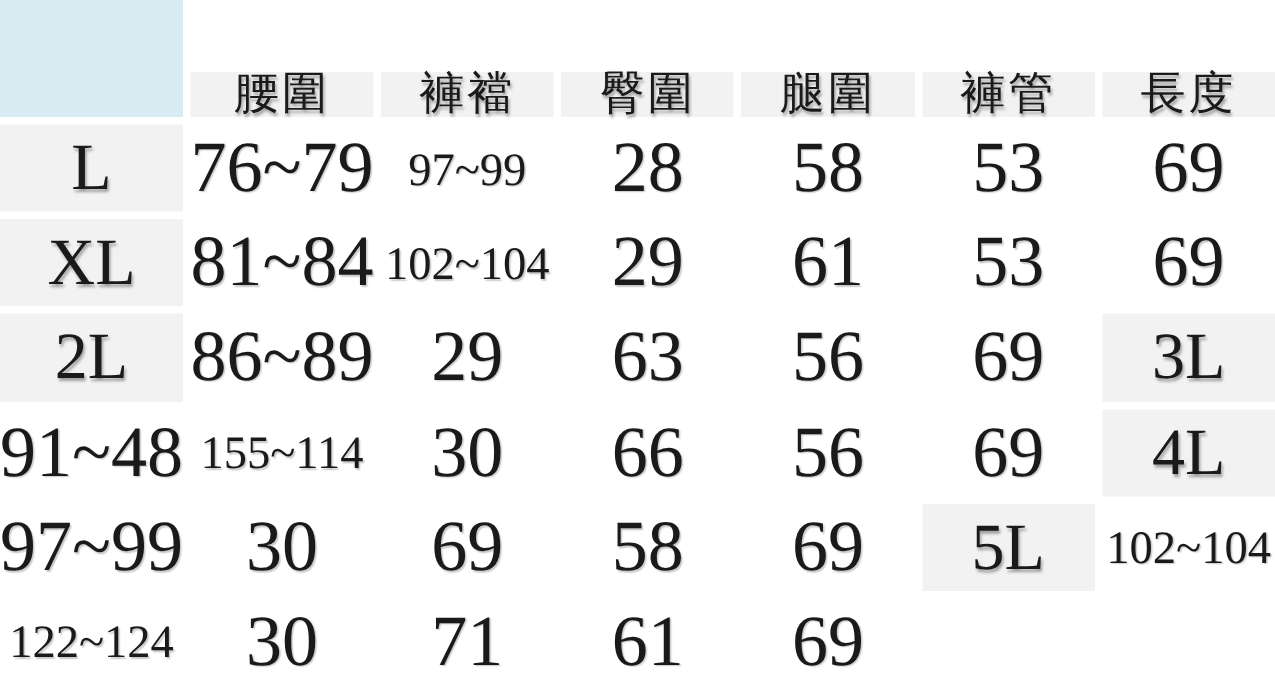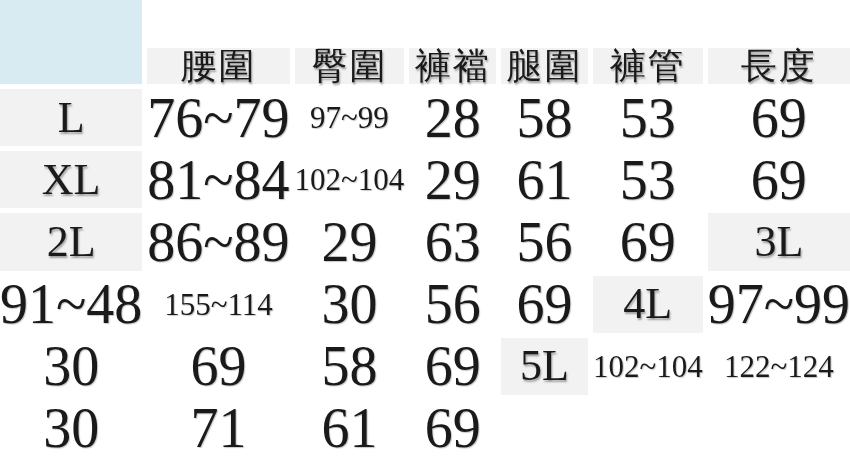--- a/index.html
+++ b/index.html
@@ -24,45 +24,45 @@
   }
   .cell{
     display:flex;align-items:center;justify-content:center;
     background:var(--cell-bg);
     white-space:nowrap;
     line-height:1;
   }
   .cell.corner{background:var(--corner-bg);}
   .cell.header{
     background:var(--header-bg);
-    font-size:36px;
+    font-size:30px;
     letter-spacing:2px;
     text-shadow:1px 2px 2px rgba(0,0,0,0.35);
     margin-top:48px;
   }
   .cell.size{
     background:var(--header-bg);
     font-size:44px;
     text-shadow:1px 2px 2px rgba(0,0,0,0.35);
   }
   .cell.val{
-    font-size:56px;
+    font-size:48px;
     text-shadow:1px 1px 1px rgba(0,0,0,0.22);
   }
   .cell.val.small{font-size:31px;}
 </style>
 </head>
 <body>
 
 <div class="stage">
   <div class="size-grid">
       <div class="cell corner"></div>
       <div class="cell header">腰圍</div>
+      <div class="cell header">褲襠</div>
       <div class="cell header">臀圍</div>
-      <div class="cell header">褲襠</div>
       <div class="cell header">腿圍</div>
       <div class="cell header">褲管</div>
       <div class="cell header">長度</div>
       <div class="cell size">L</div>
       <div class="cell val">76~79</div>
       <div class="cell val small">97~99</div>
       <div class="cell val">28</div>
       <div class="cell val">58</div>
       <div class="cell val">53</div>
       <div class="cell val">69</div>
@@ -76,20 +76,21 @@
       <div class="cell size">2L</div>
       <div class="cell val">86~89</div>
       <div class="cell val">29</div>
       <div class="cell val">63</div>
       <div class="cell val">56</div>
       <div class="cell val">69</div>
       <div class="cell size">3L</div>
       <div class="cell val">91~48</div>
       <div class="cell val small">155~114</div>
       <div class="cell val">30</div>
+      <div class="cell val">66</div>
       <div class="cell val">56</div>
       <div class="cell val">69</div>
       <div class="cell size">4L</div>
       <div class="cell val">97~99</div>
       <div class="cell val">30</div>
       <div class="cell val">69</div>
       <div class="cell val">58</div>
       <div class="cell val">69</div>
       <div class="cell size">5L</div>
       <div class="cell val small">102~104</div>

